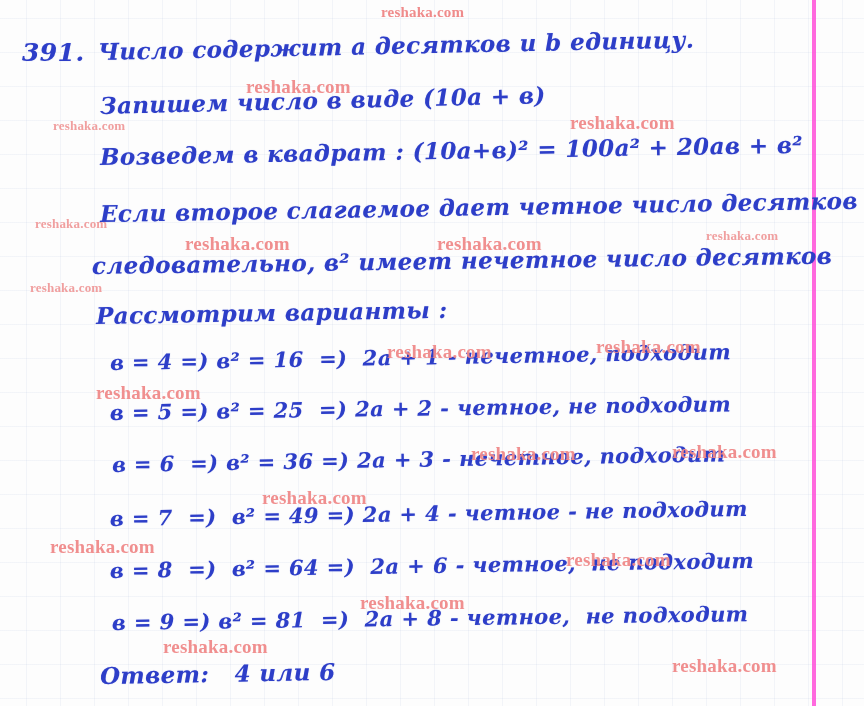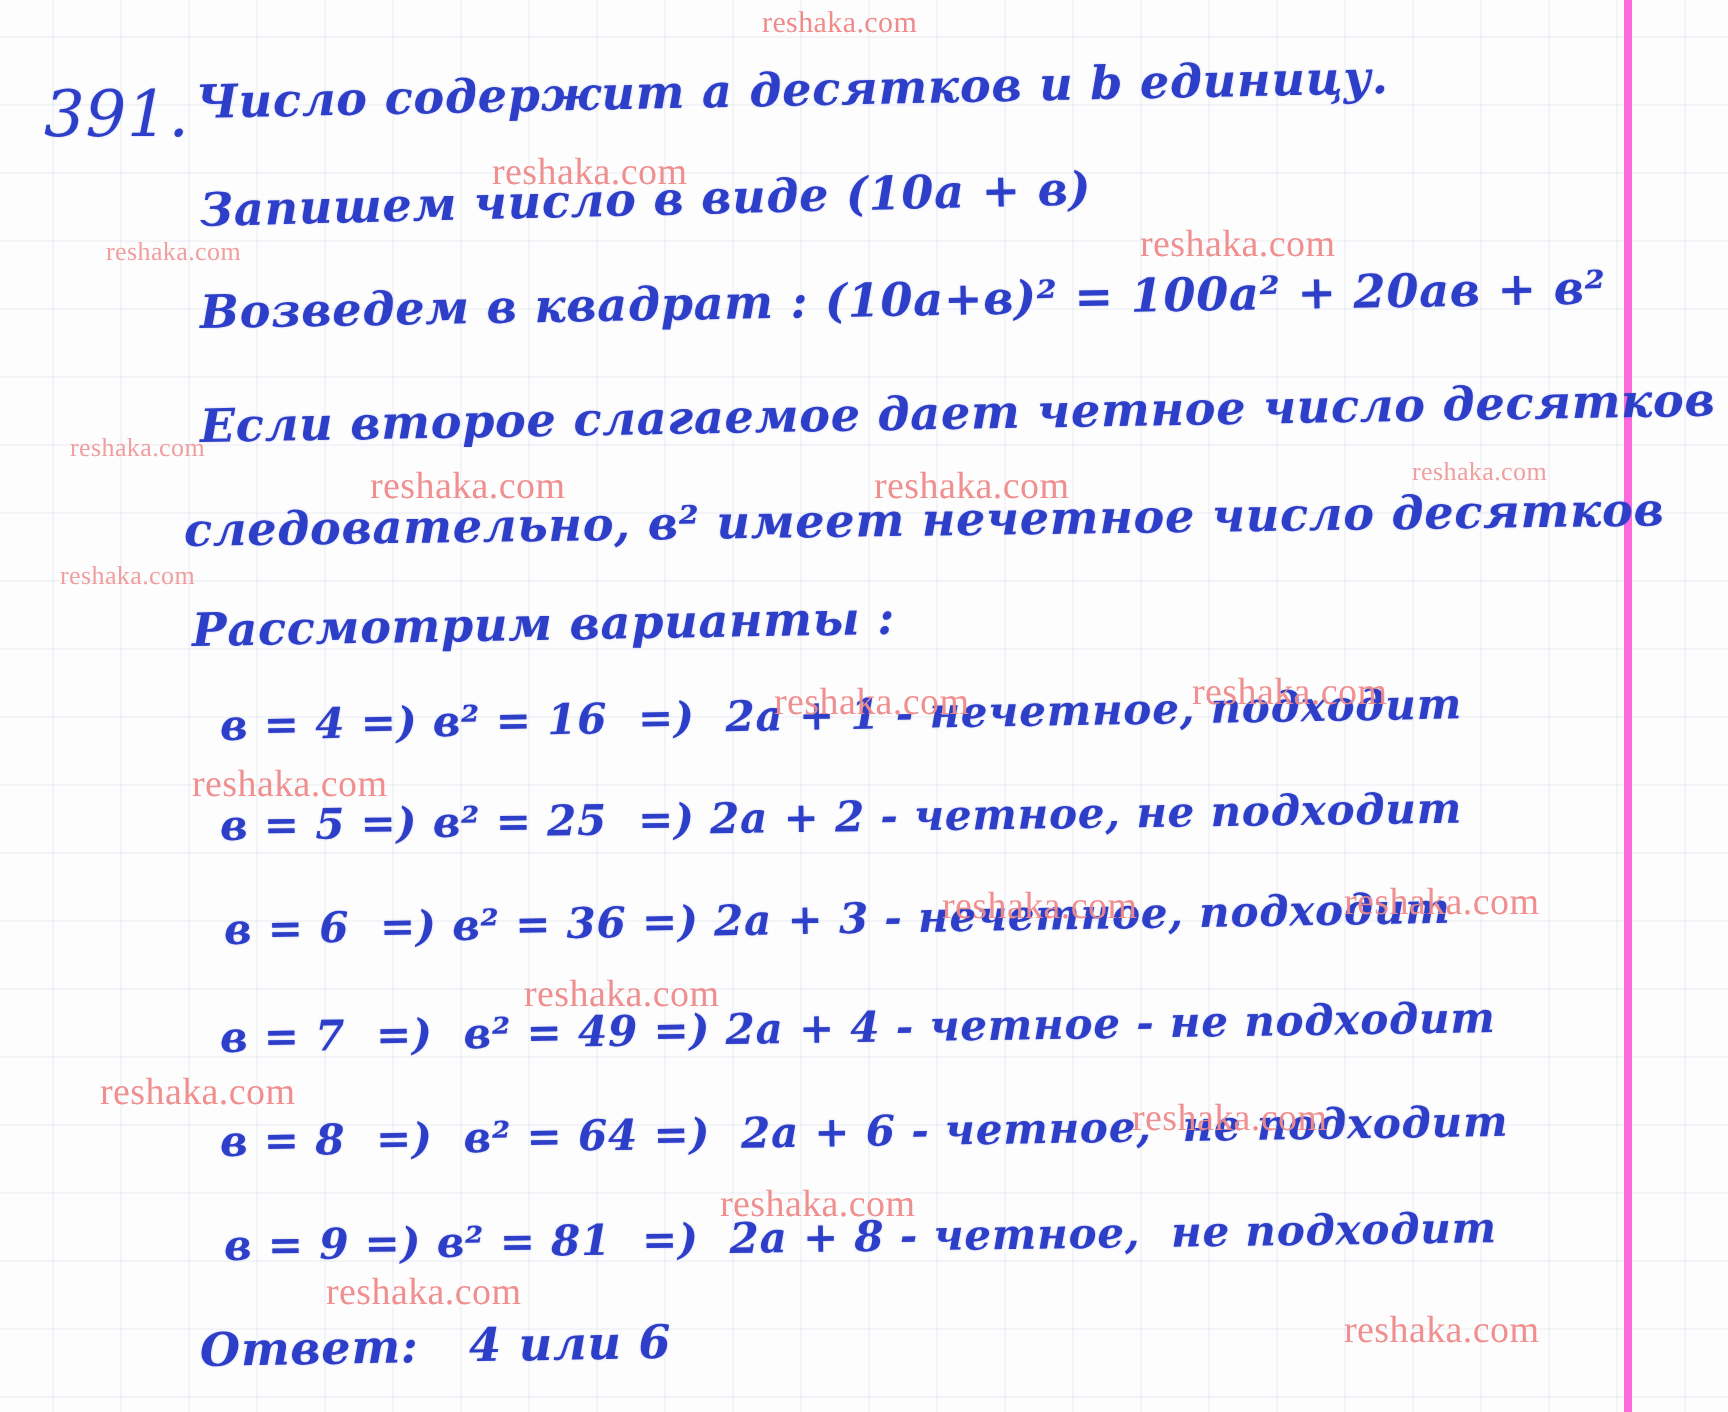--- a/index.html
+++ b/index.html
@@ -47,35 +47,35 @@
     color: #2d3ec8;
     font-family: "DejaVu Serif", serif;
     font-style: italic;
     font-weight: 600;
     white-space: pre;
     letter-spacing: 0.4px;
     transform-origin: left center;
     text-shadow: 0 0 1px rgba(45,62,200,0.35);
   }
   .hw.num {
-    font-size: 32px;
-    font-weight: 400;
+    font-size: 25px;
+    font-weight: 700;
   }
   .hw.line {
     font-size: 23px;
   }
   .hw.small {
     font-size: 21px;
   }
   
   .wm {
     position: absolute;
     color: #f08a8a;
     font-family: "Liberation Serif", serif;
-    font-weight: 400;
+    font-weight: 700;
     font-size: 19px;
     letter-spacing: 0.2px;
     white-space: nowrap;
     opacity: 0.95;
     pointer-events: none;
   }
   .wm.top {
     font-size: 15px;
     color: #ef8585;
   }

